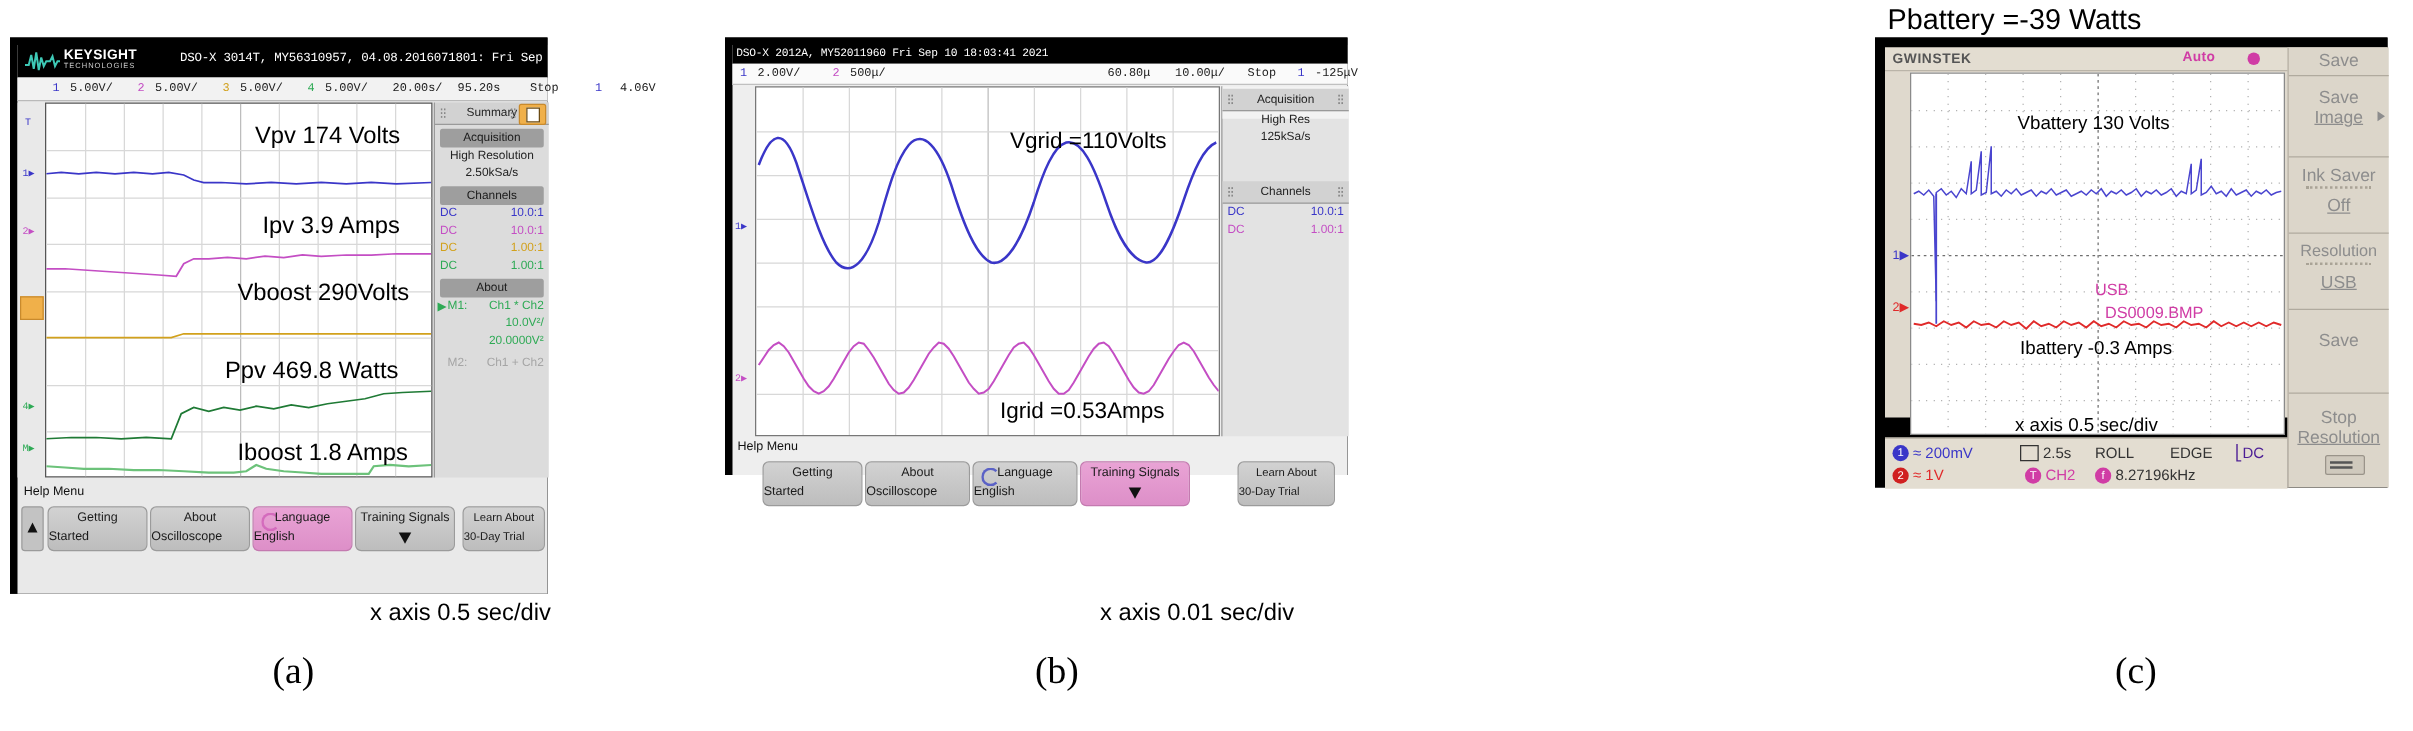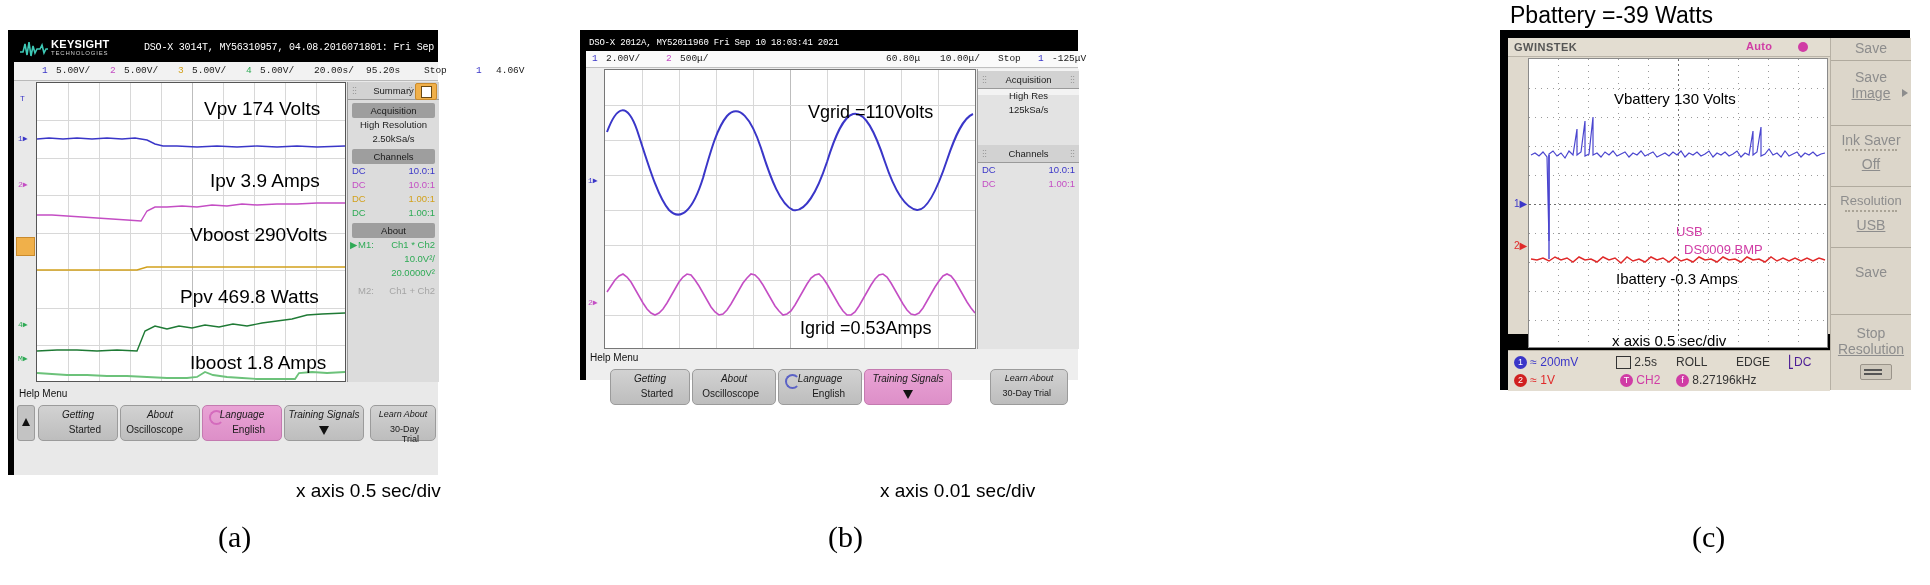--- a/index.html
+++ b/index.html
@@ -51,22 +51,22 @@
   .mathrow.dim{color:#a5a5a5;}
   .sqbtn{position:absolute;right:2px;top:1px;width:20px;height:15px;background:#f0b04a;border:1px solid #c98a2c;border-radius:2px;}
   .sqbtn i{position:absolute;left:5px;top:2px;width:9px;height:10px;border:1px solid #6b4a12;background:#fff;}
 
   .helpbar{position:absolute;left:0;top:352px;width:424px;height:14px;font-size:10px;color:#111;padding-left:5px;box-sizing:border-box;}
   .softkeys{position:absolute;left:0;top:366px;width:424px;height:42px;}
   .skarrow{position:absolute;left:3px;top:3px;width:16px;height:34px;background:#c3c3c3;border:1px solid #9b9b9b;border-radius:3px;}
   .skarrow:after{content:"";position:absolute;left:4px;top:12px;border-left:4px solid transparent;border-right:4px solid transparent;border-bottom:8px solid #111;}
   .sk{position:absolute;top:3px;height:34px;background:linear-gradient(#d2d2d2,#bdbdbd);border:1px solid #9b9b9b;border-radius:5px;}
   .sk.pink{background:linear-gradient(#e9a3d5,#dd8fc8);border-color:#c47ab0;}
-  .sk .l1{position:absolute;left:0;right:0;top:3px;text-align:center;font-size:10px;color:#1a1a1a;font-style:italic;}
-  .sk .l2{position:absolute;left:0;right:16px;top:18px;text-align:right;font-size:10px;color:#1a1a1a;}
+  .sk .l1{position:absolute;left:0;right:0;top:3px;text-align:center;font-size:10px;color:#1a1a1a;}
+  .sk .l2{position:absolute;left:0;right:0;top:18px;text-align:left;font-size:10px;color:#1a1a1a;}
   .sk .dn{position:absolute;left:50%;margin-left:-5px;top:20px;border-left:5px solid transparent;border-right:5px solid transparent;border-top:9px solid #111;}
   .sk .ring{position:absolute;left:6px;top:4px;width:11px;height:11px;border:2px solid #d46bbd;border-radius:50%;border-right-color:transparent;}
 
   
   #panelB .frame{position:absolute;left:0;top:30px;width:498px;height:350px;background:#000;border:3px solid #000;box-sizing:border-box;}
   #panelB .inner{position:absolute;left:3px;top:3px;width:492px;height:344px;background:#eeeeee;}
   .b-topbar{position:absolute;left:0;top:0;width:492px;height:15px;background:#000;}
   .b-model{position:absolute;left:3px;top:2px;color:#fff;font-family:"Liberation Mono",monospace;font-size:9px;white-space:nowrap;letter-spacing:-0.2px;}
   .b-chanbar{position:absolute;left:0;top:15px;width:492px;height:16px;background:#fafafa;border-bottom:1px solid #c0c0c0;font-family:"Liberation Mono",monospace;font-size:9.5px;color:#202020;}
   .b-chanbar span{position:absolute;top:2px;white-space:nowrap;}

